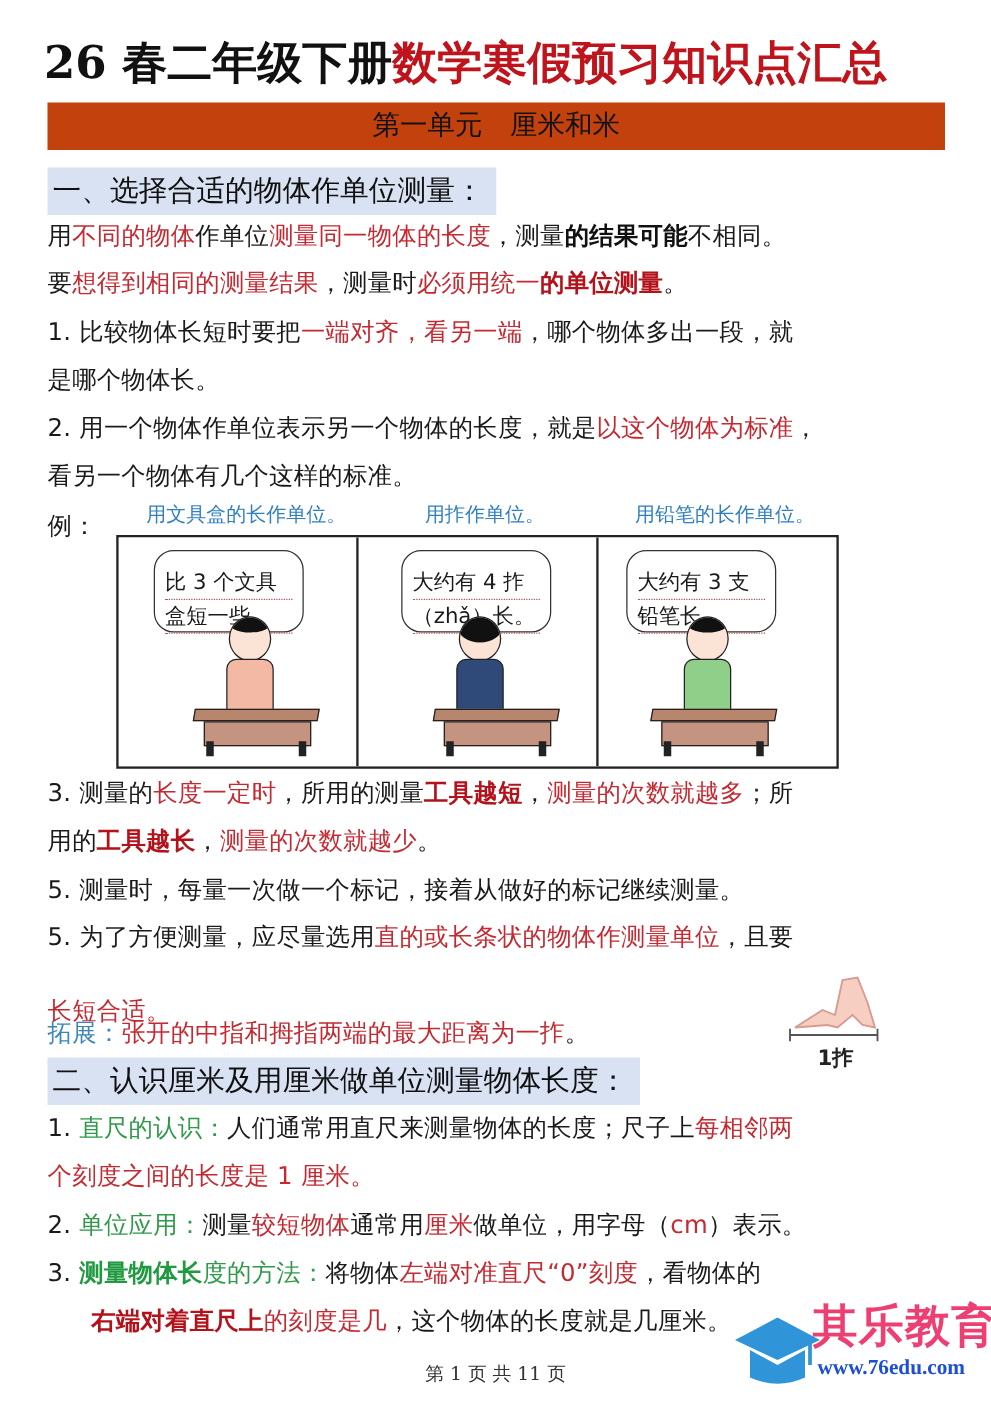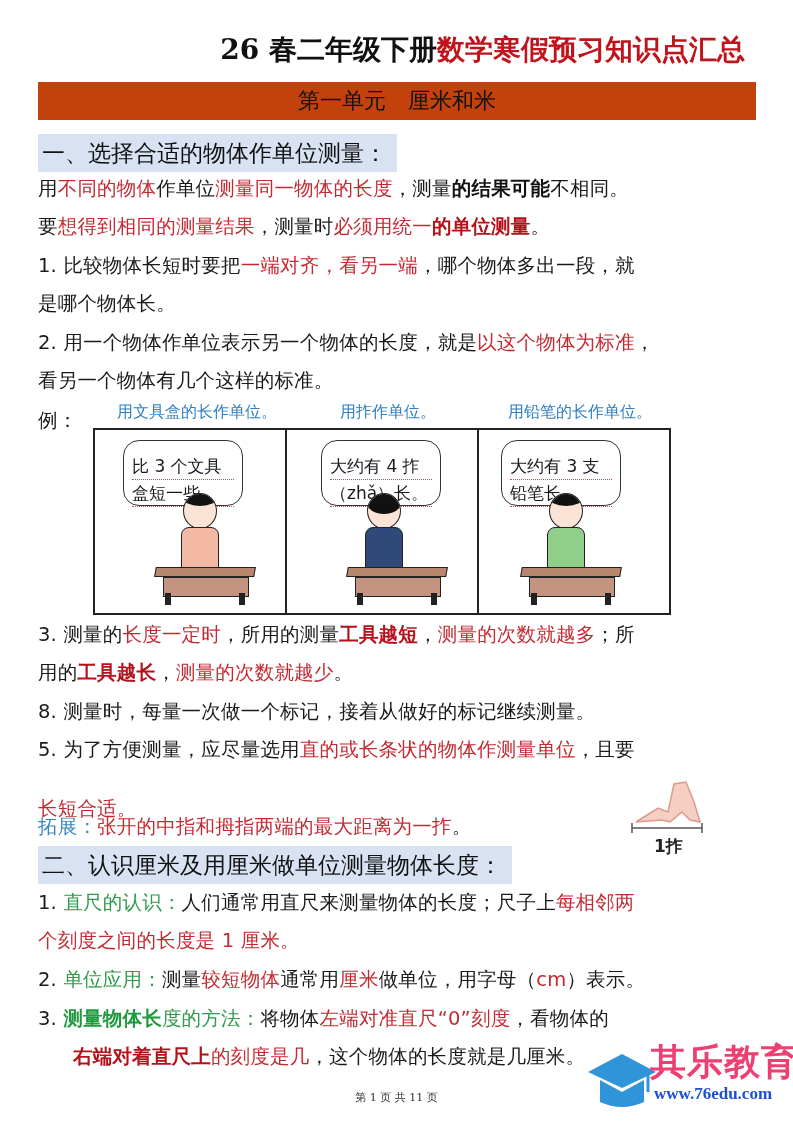--- a/index.html
+++ b/index.html
@@ -1,19 +1,19 @@
 <!DOCTYPE html>
 <html><head>
 <meta charset="utf-8">
 <style>
   html, body { margin:0; padding:0; background:#ffffff; }
   body { width:793px; height:1122px; position:relative; overflow:hidden;
          font-family:"DejaVu Sans","Liberation Sans",sans-serif; color:#1a1a1a; }
-  .title { position:absolute; left:0; top:28px; width:745px; text-align:right;
-           font-family:"DejaVu Serif","Liberation Serif",serif; font-weight:bold; font-size:28px; letter-spacing:0px; line-height:44px; }
+  .title { position:absolute; left:0; top:28px; width:745px; text-align:center;
+           font-family:"DejaVu Serif","Liberation Serif",serif; font-weight:bold; font-size:36px; letter-spacing:0px; line-height:44px; }
   .title .black { color:#111; }
   .title .red { color:#c0141c; }
   .unit-bar { position:absolute; left:38px; top:82px; width:718px; height:38px; background:#c2410c;
               text-align:center; line-height:38px; font-family:"DejaVu Serif","Liberation Serif",serif; font-size:22px; color:#111; }
   .section-head { position:absolute; left:38px; height:38px; background:#d9e2f2;
                   font-size:23px; line-height:38px; padding-left:4px; padding-right:10px; color:#111; }
   .line { position:absolute; left:38px; font-size:19.5px; line-height:30px; white-space:nowrap; letter-spacing:0.2px; }
   .r { color:#c42a32; }
   .rd { color:#b3121b; font-weight:bold; }
   .g { color:#2e9a4a; }
@@ -28,21 +28,21 @@
             background:#fff; font-size:17px; line-height:26px; padding:12px 8px; box-sizing:border-box; }
   .bubble span { display:block; border-bottom:1.5px dotted #c0505a; }
   .desk { position:absolute; bottom:12px; width:100px; height:34px; }
   .desktop { position:absolute; left:0; top:0; width:100px; height:10px; background:#b8866c; border:1.5px solid #222; box-sizing:border-box; transform:skewX(-10deg);}
   .deskbody { position:absolute; left:8px; top:10px; width:86px; height:20px; background:#c49480; border:1.5px solid #222; box-sizing:border-box; }
   .leg { position:absolute; top:26px; width:6px; height:12px; background:#222; }
   .kid { position:absolute; bottom:40px; width:46px; height:80px; }
   .head { position:absolute; left:8px; top:0; width:32px; height:34px; border-radius:50%; background:#fbe4d6; border:1.5px solid #222; overflow:hidden; }
   .hair { position:absolute; left:-2px; top:-6px; width:36px; height:18px; background:#111; border-radius:50%; }
   .torso { position:absolute; left:6px; top:34px; width:36px; height:40px; border:1.5px solid #222; border-radius:8px 8px 0 0; }
-  .footer { position:absolute; left:0; top:1090px; width:793px; text-align:center; font-family:"DejaVu Serif","Liberation Serif",serif; font-size:11px; color:#333; }
+  .footer { position:absolute; left:0; top:1090px; width:793px; text-align:center; font-family:"DejaVu Serif","Liberation Serif",serif; font-size:15px; color:#333; }
   .wm { position:absolute; left:588px; top:1042px; width:200px; height:70px; }
   .wm-cap { position:absolute; left:0; top:4px; width:70px; height:64px; }
   .wm-title { position:absolute; left:62px; top:0; font-size:36px; font-weight:bold; color:#ee3f73; letter-spacing:1px; white-space:nowrap; line-height:40px; }
   .wm-url { position:absolute; left:66px; top:42px; font-size:17px; font-weight:bold; color:#1d4ed8; white-space:nowrap; font-family:Liberation Serif, serif; }
   .hand { position:absolute; left:628px; top:776px; width:80px; height:80px; }
 </style>
 </head>
 <body>
 
 <div class="title">
@@ -117,21 +117,21 @@
       <div class="desktop"></div>
         <div class="deskbody"></div>
       <div class="leg" style="left:10px;"></div>
         <div class="leg" style="left:84px;"></div>
     </div>
   </div>
 </div>
 
 <div class="line" style="top:620px;"><span>3. 测量的</span><span class="r">长度一定时</span><span>，所用的测量</span><span class="rd">工具越短</span><span>，</span><span class="r">测量的次数就越多</span><span>；所</span></div>
 <div class="line" style="top:658px;"><span>用的</span><span class="rd">工具越长</span><span>，</span><span class="r">测量的次数就越少</span><span>。</span></div>
-<div class="line" style="top:697px;">8. 测量时，每量一次做一个标记，接着从做好的标记继续测量。</div>
+<div class="line" style="top:697px;">5. 测量时，每量一次做一个标记，接着从做好的标记继续测量。</div>
 <div class="line" style="top:735px;"><span>5. 为了方便测量，应尽量选用</span><span class="r">直的或长条状的物体作测量单位</span><span>，且要</span></div>
 <div class="line r" style="top:794px;">长短合适。</div>
 <div class="line" style="top:812px;"><span class="b">拓展：</span><span class="r">张开的中指和拇指两端的最大距离为一拃</span><span>。</span></div>
 
 <div class="hand">
   <svg width="80" height="80" viewBox="0 0 80 80">
     <path d="M8 46 L30 32 L40 36 L46 8 L58 6 L66 26 L72 46 L62 44 L54 36 L42 46 L34 44 Z" fill="#f6cfc2" stroke="#d99a90" stroke-width="1.5"></path>
     <line x1="4" y1="52" x2="74" y2="52" stroke="#555" stroke-width="1.5"></line>
     <line x1="4" y1="47" x2="4" y2="57" stroke="#555" stroke-width="1.5"></line>
     <line x1="74" y1="47" x2="74" y2="57" stroke="#555" stroke-width="1.5"></line>

